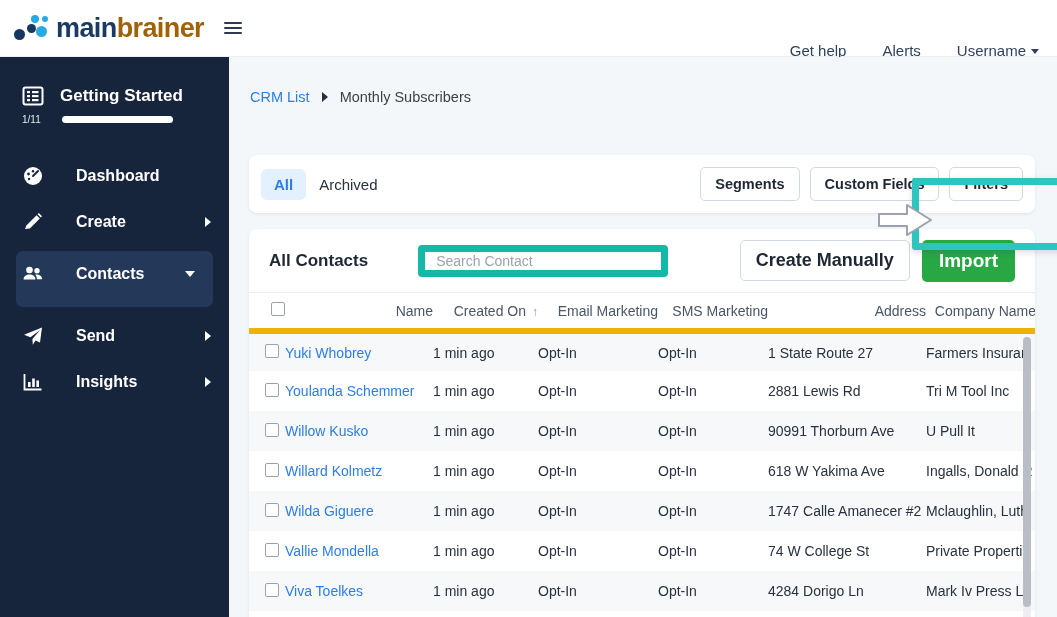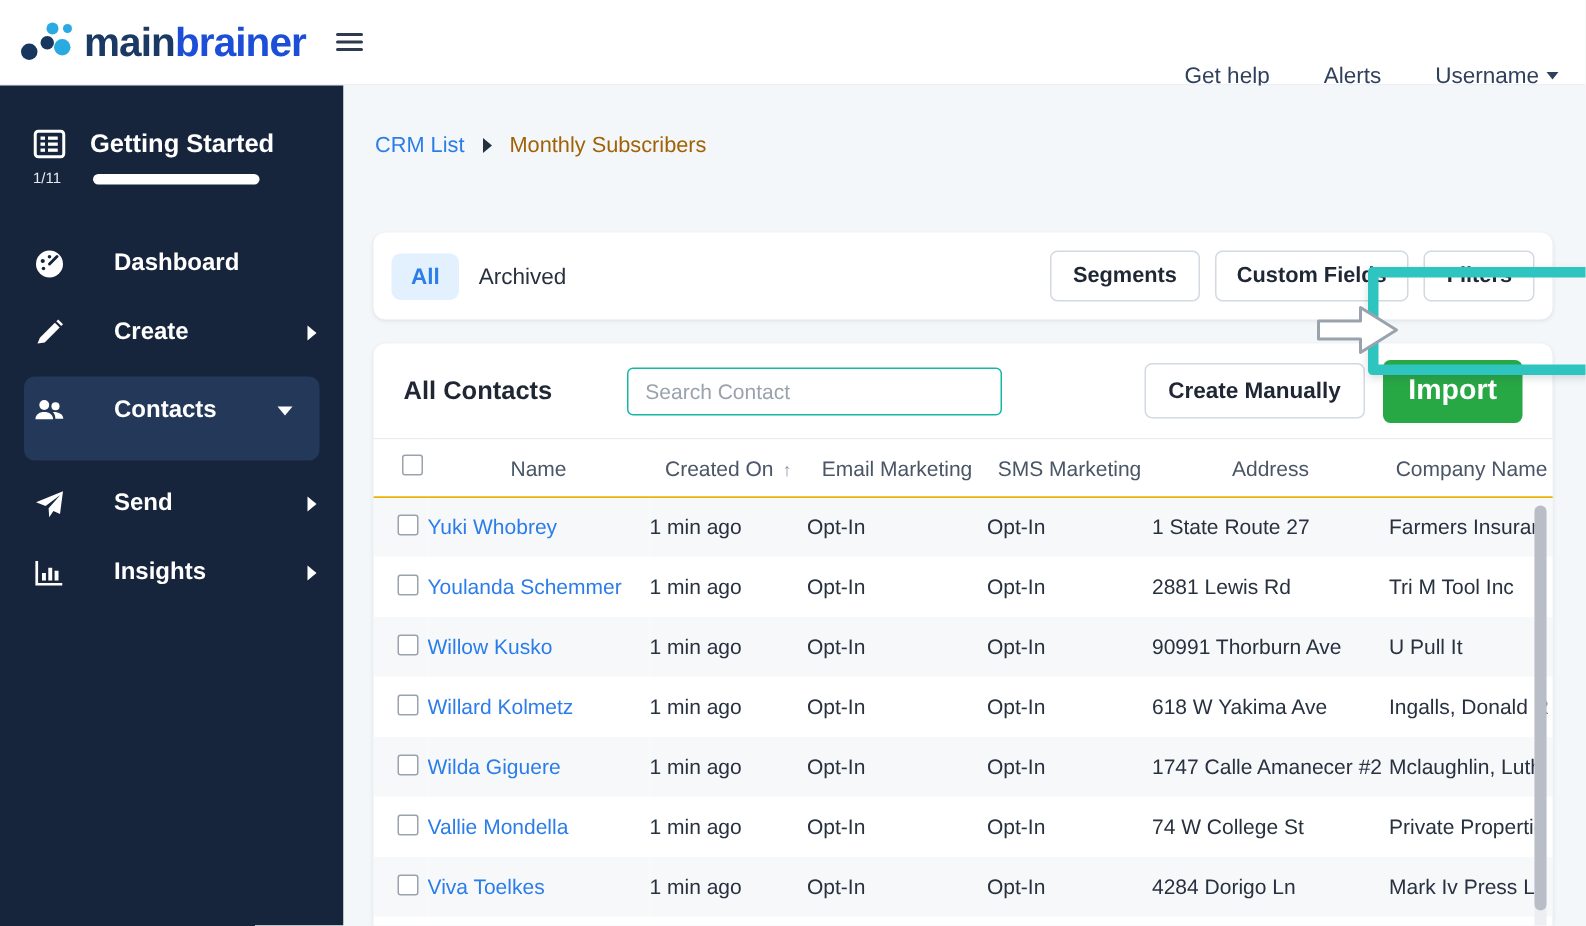--- a/index.html
+++ b/index.html
@@ -20,21 +20,21 @@
   .logo-wrap { display: flex; align-items: center; margin-left: 12px; }
   .logo-dots { position: relative; width: 42px; height: 30px; }
   .logo-dots i { position: absolute; border-radius: 50%; display: block; }
   .d1 { width: 11px; height: 11px; background: #17375e; left: 2px; top: 16px; }
   .d2 { width: 9px;  height: 9px;  background: #17375e; left: 15px; top: 11px; }
   .d3 { width: 11px; height: 11px; background: #29abe2; left: 24px; top: 13px; }
   .d4 { width: 8px;  height: 8px;  background: #29abe2; left: 19px; top: 2px; }
   .d5 { width: 6px;  height: 6px;  background: #29abe2; left: 30px; top: 3px; }
   .logo-text { font-size: 27px; font-weight: bold; letter-spacing: -0.6px; margin-left: 2px; }
   .logo-text .t1 { color: #1b3a63; }
-  .logo-text .t2 { color: #1d4ed8; }
+  .logo-text .t2 { color: #a16207; }
   .hamburger { margin-left: 20px; width: 18px; cursor: pointer; }
   .hamburger span { display: block; height: 2px; background: #2e3b4e; margin: 3px 0; border-radius: 1px; }
   .topnav { margin-left: auto; display: flex; align-items: center; padding-right: 18px; margin-top: 44px; }
   .topnav a {
     color: #30415c; font-size: 15px; text-decoration: none;
     margin-left: 36px; white-space: nowrap;
   }
   .caret-dn {
     display: inline-block; margin-left: 5px;
     border-left: 4px solid transparent; border-right: 4px solid transparent;
@@ -86,21 +86,21 @@
 
   
   .main { position: absolute; left: 229px; top: 57px; width: 828px; height: 560px; background: #f4f7fa; }
   .breadcrumb { padding: 32px 0 0 21px; font-size: 14.5px; display: flex; align-items: center; }
   .breadcrumb .crumb-link { color: #2b7de9; text-decoration: none; }
   .breadcrumb .crumb-sep {
     margin: 0 12px;
     border-top: 5px solid transparent; border-bottom: 5px solid transparent;
     border-left: 6px solid #25303f;
   }
-  .breadcrumb .crumb-current { color: #a16207; }
+  .breadcrumb .crumb-current { color: #404040; }
 
   .tabs-card {
     position: absolute; left: 20px; top: 98px; width: 786px; height: 58px;
     background: #ffffff; border-radius: 8px;
     box-shadow: 0 1px 3px rgba(30,45,70,0.10);
     display: flex; align-items: center; padding: 0 12px;
   }
   .tab {
     font-size: 15px; padding: 7px 13px; border-radius: 6px; cursor: pointer;
     color: #27313f;
@@ -126,44 +126,44 @@
     position: absolute; left: 20px; top: 172px; width: 786px; height: 400px;
     background: #ffffff; border-radius: 8px;
     box-shadow: 0 1px 3px rgba(30,45,70,0.10); overflow: hidden;
   }
   .contacts-head {
     height: 64px; display: flex; align-items: center; padding: 0 20px;
     border-bottom: 1px solid #e9edf2;
   }
   .contacts-title { font-size: 17px; font-weight: bold; color: #1e2733; }
   .search-input {
-    margin-left: 50px; width: 250px; height: 32px; border: 1px solid #14b8a6;
+    margin-left: 50px; width: 250px; height: 32px; border: 7px solid #14b8a6;
     border-radius: 4px; padding: 0 11px; font-size: 14px; color: #27313f;
     font-family: "Liberation Sans", sans-serif; background: #fff; outline: none;
   }
   .search-input::placeholder { color: #9aa3ad; }
   .head-spacer { flex: 1; }
   .btn-outline {
-    font-size: 15px; font-weight: bold; color: #1e2733; background: #ffffff;
+    font-size: 18px; font-weight: bold; color: #1e2733; background: #ffffff;
     border: 1px solid #d3d9e0; border-radius: 5px; padding: 9px 15px;
     cursor: pointer; white-space: nowrap;
   }
   .btn-green {
     font-size: 19px; font-weight: bold; color: #ffffff; background: #28a745;
     border: none; border-radius: 5px; padding: 10px 17px; margin-left: 12px;
     cursor: pointer; white-space: nowrap;
   }
 
   
   .table-wrap { position: relative; height: 336px; }
   .tbl { width: 100%; border-collapse: collapse; table-layout: fixed; }
   .tbl th {
-    text-align: center; font-size: 14px; font-weight: normal; color: #4a5666;
+    text-align: right; font-size: 14px; font-weight: normal; color: #4a5666;
     height: 38px; padding: 0; background: #ffffff;
-    border-bottom: 1px solid #eab308;
+    border-bottom: 6px solid #eab308;
   }
   .tbl td {
     font-size: 14px; color: #27313f; height: 40px; padding: 0;
     white-space: nowrap; overflow: hidden;
   }
   .tbl tr.row-odd td { background: #f7f8fa; }
   .tbl tr.row-even td { background: #ffffff; }
   .c-check { width: 36px; padding-left: 16px !important; }
   .c-name  { width: 148px; }
   .c-date  { width: 105px; }

